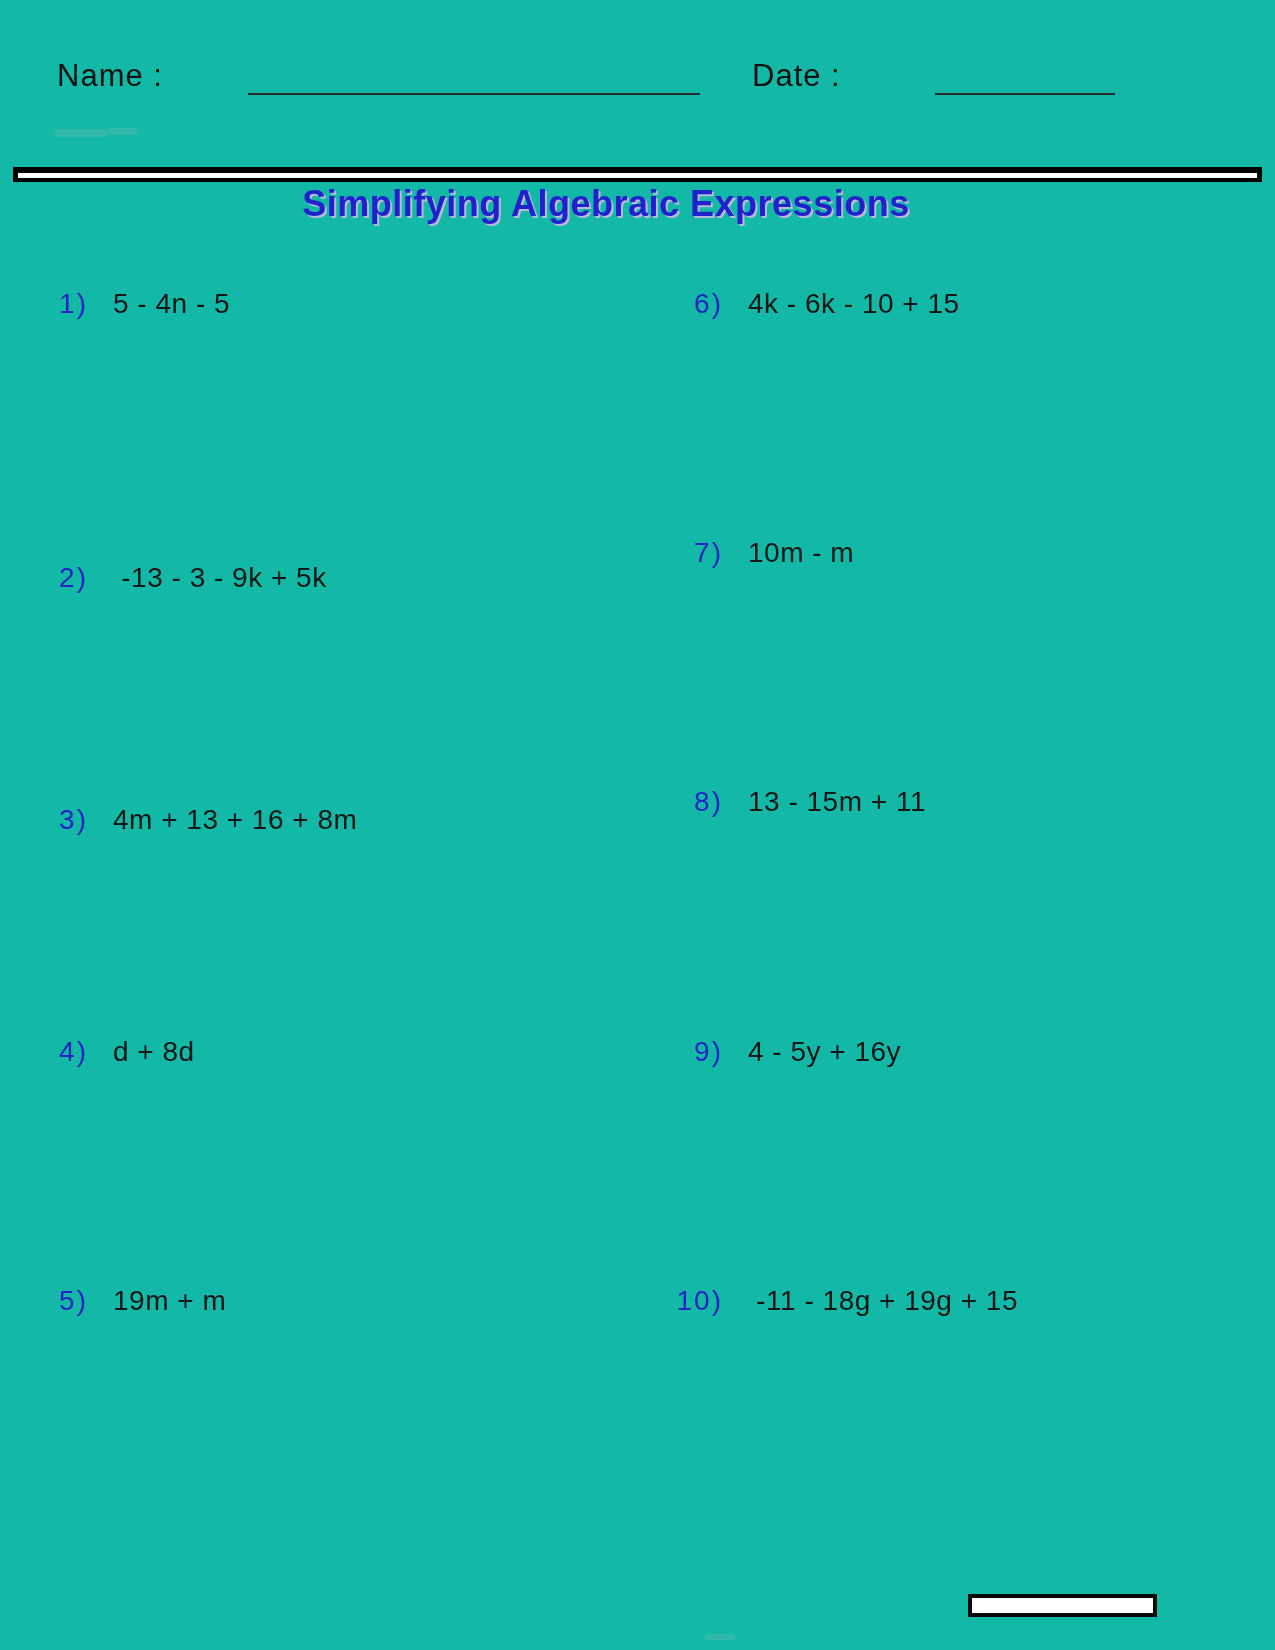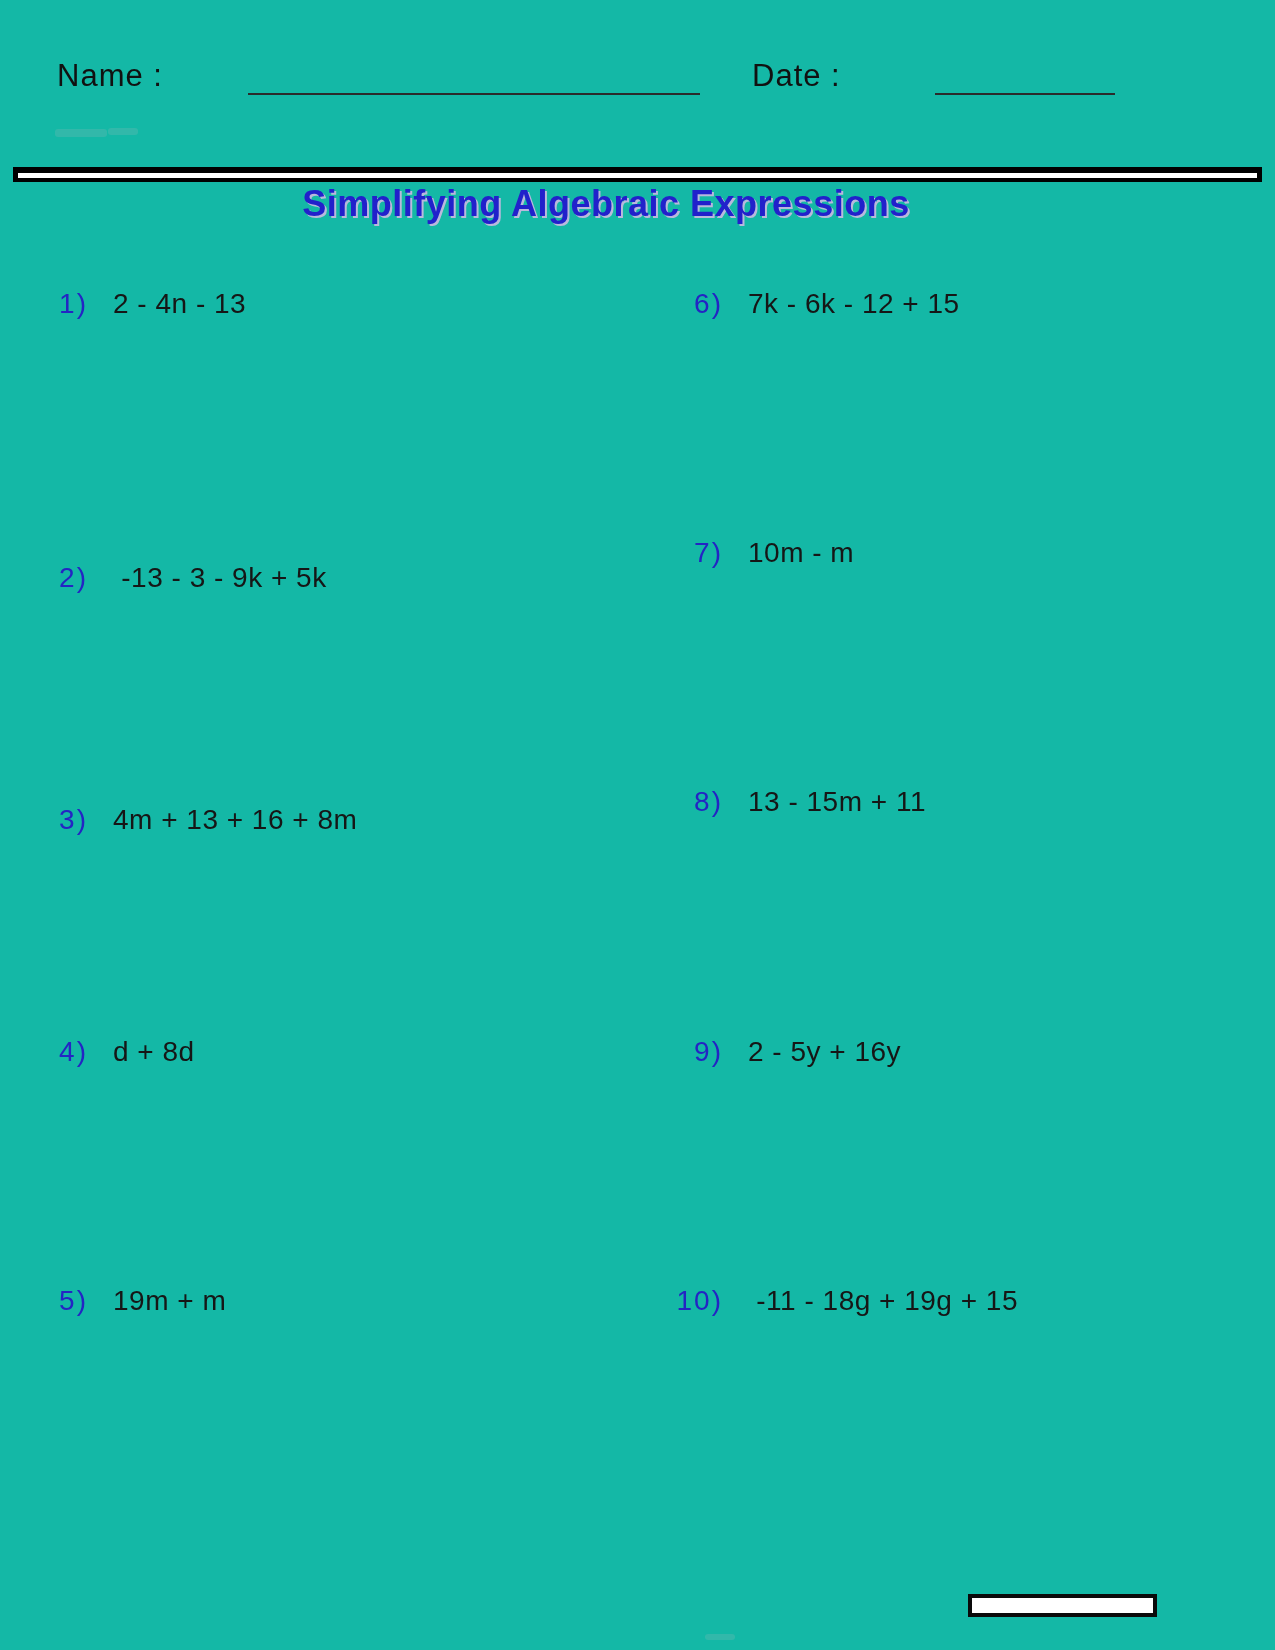--- a/index.html
+++ b/index.html
@@ -122,46 +122,46 @@
   <div class="artifact" style="left:108px; top:128px; width:30px; height:7px;"></div>
   <div class="artifact" style="left:705px; top:1634px; width:30px; height:6px;"></div>
 
   <div class="sep-bar">
     <div class="inner-stripe"></div>
   </div>
 
   <div class="title">Simplifying Algebraic Expressions</div>
 
   <div class="problem col-left" style="top:288px;">
-    <span class="pnum">1)</span><span class="pexpr">2 - 4n - 13</span>
+    <span class="pnum">1)</span><span class="pexpr">5 - 4n - 5</span>
   </div>
   <div class="problem col-left" style="top:562px;">
     <span class="pnum">2)</span><span class="pexpr"> -13 - 3 - 9k + 5k</span>
   </div>
   <div class="problem col-left" style="top:786px;margin-top:18px;">
     <span class="pnum">3)</span><span class="pexpr">4m + 13 + 16 + 8m</span>
   </div>
   <div class="problem col-left" style="top:1036px;">
     <span class="pnum">4)</span><span class="pexpr">d + 8d</span>
   </div>
   <div class="problem col-left" style="top:1285px;">
     <span class="pnum">5)</span><span class="pexpr">19m + m</span>
   </div>
 
   <div class="problem col-right" style="top:288px;">
-    <span class="pnum">6)</span><span class="pexpr">7k - 6k - 12 + 15</span>
+    <span class="pnum">6)</span><span class="pexpr">4k - 6k - 10 + 15</span>
   </div>
   <div class="problem col-right" style="top:537px;">
     <span class="pnum">7)</span><span class="pexpr">10m - m</span>
   </div>
   <div class="problem col-right" style="top:786px;">
     <span class="pnum">8)</span><span class="pexpr">13 - 15m + 11</span>
   </div>
   <div class="problem col-right" style="top:1036px;">
-    <span class="pnum">9)</span><span class="pexpr">2 - 5y + 16y</span>
+    <span class="pnum">9)</span><span class="pexpr">4 - 5y + 16y</span>
   </div>
   <div class="problem col-right" style="top:1285px;">
     <span class="pnum">10)</span><span class="pexpr"> -11 - 18g + 19g + 15</span>
   </div>
 
   <div class="answer-box"></div>
 
 </div>
 
 </body></html>

